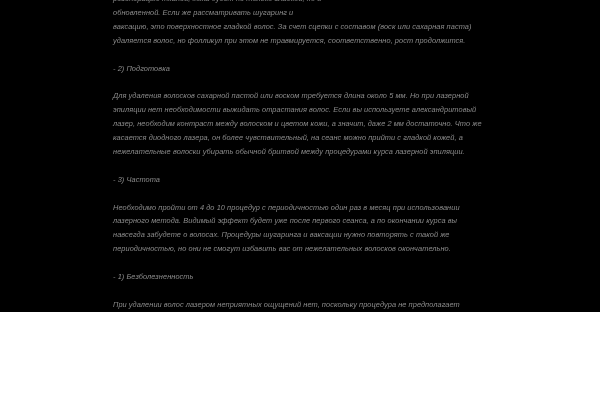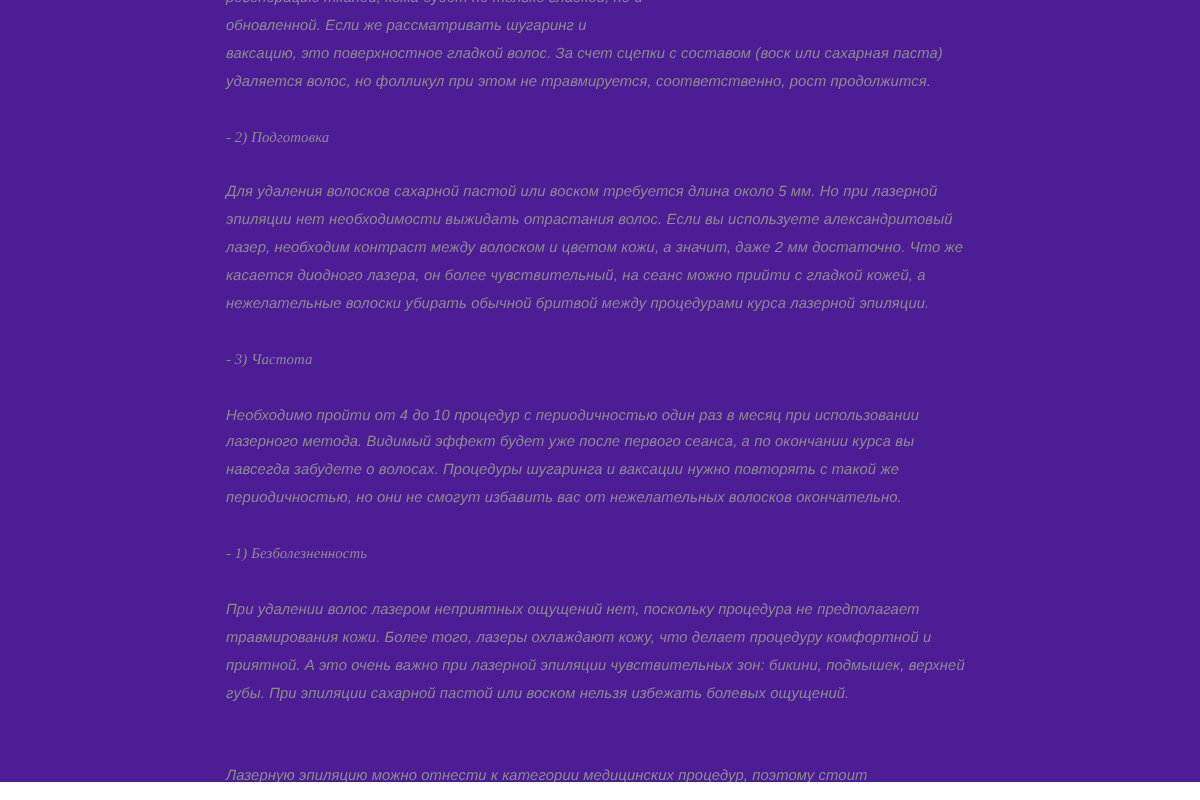--- a/index.html
+++ b/index.html
@@ -9,22 +9,22 @@
   body {
     width: 600px;
     height: 400px;
     background: #ffffff;
     font-family: "Liberation Sans", sans-serif;
     overflow: hidden;
   }
   #page {
     position: relative;
     width: 600px;
-    height: 391px;
-    background: #4c1d95;
+    height: 312px;
+    background: #000000;
     overflow: hidden;
   }
   #doc-body {
     position: absolute;
     left: 113px;
     top: -8px;
     width: 376px;
   }
   .para {
     font-family: "Liberation Sans", sans-serif;
@@ -32,21 +32,20 @@
     font-size: 7.4px;
     line-height: 13.9px;
     color: #8c8c8c;
     letter-spacing: 0.06px;
     margin: 0;
     text-align: left;
     white-space: normal;
   }
   .para.heading {
     color: #8c8c8c;
-    font-family: Liberation Serif, serif;
   }
   .gap-para { height: 13.9px; }
   .gap-small { height: 13.9px; }
 </style>
 </head>
 <body>
 
 <div id="page">
   <div id="doc-body">
 

